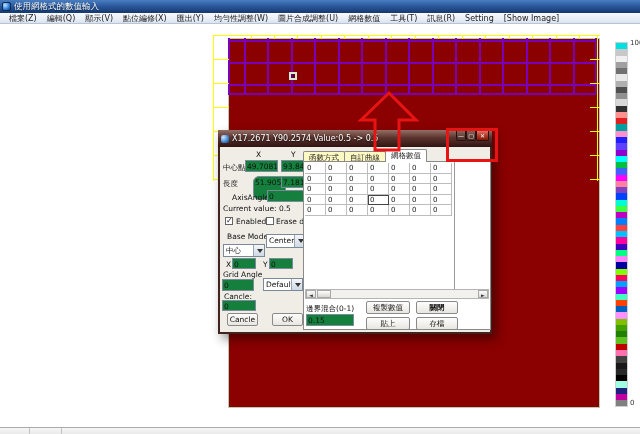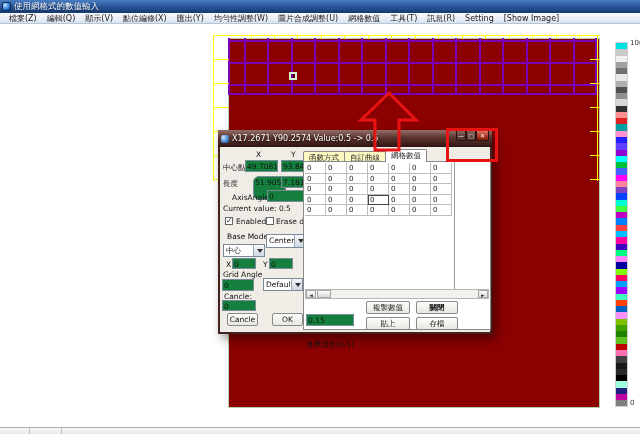--- a/index.html
+++ b/index.html
@@ -314,21 +314,21 @@
           <div class="gcell">0</div>
           <div class="gcell">0</div>
         </div>
       <div id="grid-vline"></div>
       <div id="hscroll">
         <div class="scroll-arrow">◄</div>
         <div class="thumb"></div>
         <div class="groove"></div>
         <div class="scroll-arrow">►</div>
       </div>
-      <div class="lbl" style="left:2px; top:142px;margin-top:36px;">邊界混合(0-1)</div>
+      <div class="lbl" style="left:2px; top:142px;">邊界混合(0-1)</div>
       <div class="fld" style="left:2px; top:152px; width:48px; height:12px;">0.15</div>
       <div class="btn" style="left:62px; top:139px; width:44px; height:13px;">複製數值</div>
       <div class="btn" style="left:112px; top:139px; width:42px; height:13px;font-weight:bold;">關閉</div>
       <div class="btn" style="left:62px; top:155px; width:44px; height:13px;">貼上</div>
       <div class="btn" style="left:112px; top:155px; width:42px; height:13px;">存檔</div>
     </div>
   </div>
 
   <svg id="arrow-annotation" width="70" height="68" viewBox="0 0 70 68">
     <polygon points="36,7 8,34 22,34 22,64 46,64 46,34 63,34" fill="none" stroke="#e81414" stroke-width="3"></polygon>

